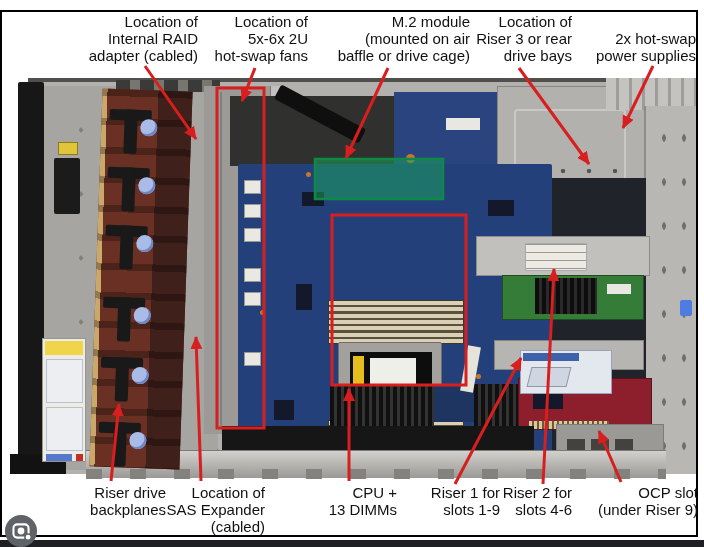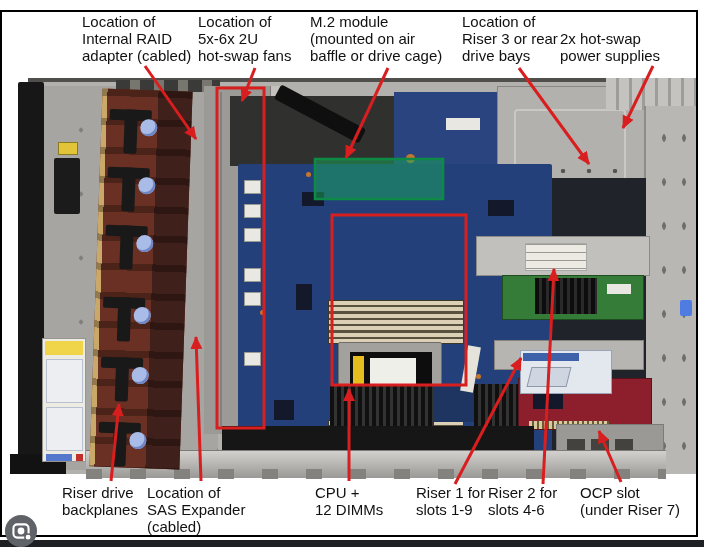--- a/index.html
+++ b/index.html
@@ -8,21 +8,21 @@
   .ab{position:absolute;box-sizing:border-box;}
   :root{
     --red:#d81e1e; --green:#18a85a; --ink:#111; --frame:#000;
     --lens:#5f6368; --bar:#1f2023;
   }
   
   #frame{left:0;top:10px;width:698px;height:527px;border:2px solid var(--frame);background:#fff;}
   #bottom-bar{left:0;top:540px;width:704px;height:7px;background:var(--bar);}
   
   .lbl{position:absolute;font-size:15px;line-height:17px;color:var(--ink);
-       text-align:left;white-space:pre-line;z-index:30;}
+       text-align:right;white-space:pre-line;z-index:30;}
   
   #overlay{position:absolute;left:0;top:0;width:704px;height:547px;z-index:25;pointer-events:none;}
   #overlay line{stroke:var(--red);stroke-width:3;}
   #overlay rect.hl{fill:none;stroke:var(--red);stroke-width:3;}
   #overlay rect.m2{fill:var(--green);fill-opacity:.5;stroke:#0c8a46;stroke-width:2.5;}
   #overlay marker path{fill:var(--red);}
   
   #photo{left:8px;top:78px;width:688px;height:402px;z-index:5;}
   .latch{position:absolute;width:58px;height:46px;}
   .latch .hb{position:absolute;left:0;top:0;width:42px;height:11px;background:#191919;border-radius:2px;}
@@ -195,27 +195,27 @@
 Riser 3 or rear
 drive bays</div>
 <div class="lbl" style="left:560px;top:30px;width:136px">2x hot-swap
 power supplies</div>
 <div class="lbl" style="left:62px;top:484px;width:104px">Riser drive
 backplanes</div>
 <div class="lbl" style="left:147px;top:484px;width:118px">Location of
 SAS Expander
 (cabled)</div>
 <div class="lbl" style="left:315px;top:484px;width:82px">CPU +
-12 DIMMs</div>
+13 DIMMs</div>
 <div class="lbl" style="left:416px;top:484px;width:84px">Riser 1 for
 slots 1-9</div>
 <div class="lbl" style="left:488px;top:484px;width:84px">Riser 2 for
 slots 4-6</div>
 <div class="lbl" style="left:580px;top:484px;width:118px">OCP slot
-(under Riser 7)</div>
+(under Riser 9)</div>
 
 <svg id="overlay" viewBox="0 0 704 547">
   <defs>
     <marker id="ah" markerUnits="userSpaceOnUse" markerWidth="16" markerHeight="14" refX="12" refY="6" orient="auto">
       <path d="M0,0 L13,6 L0,12 Z"></path>
     </marker>
   </defs>
 <rect x="217" y="88" width="47" height="340" class="hl"></rect>
     <rect x="332" y="215" width="134" height="170" class="hl"></rect>
     <rect x="315" y="159" width="128" height="40" class="m2"></rect>

